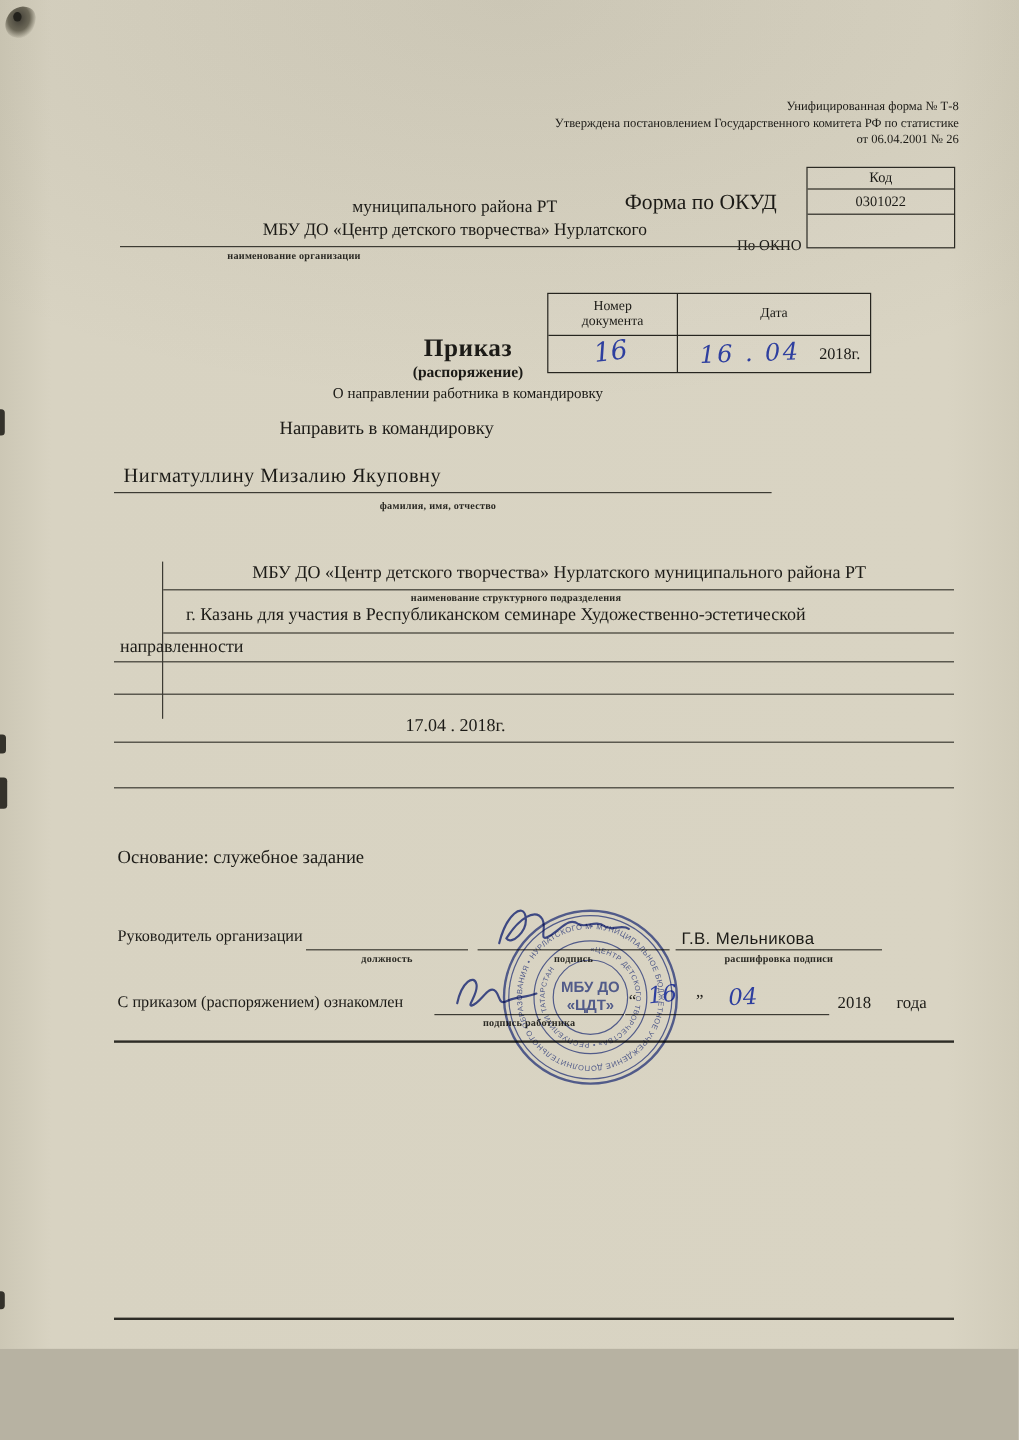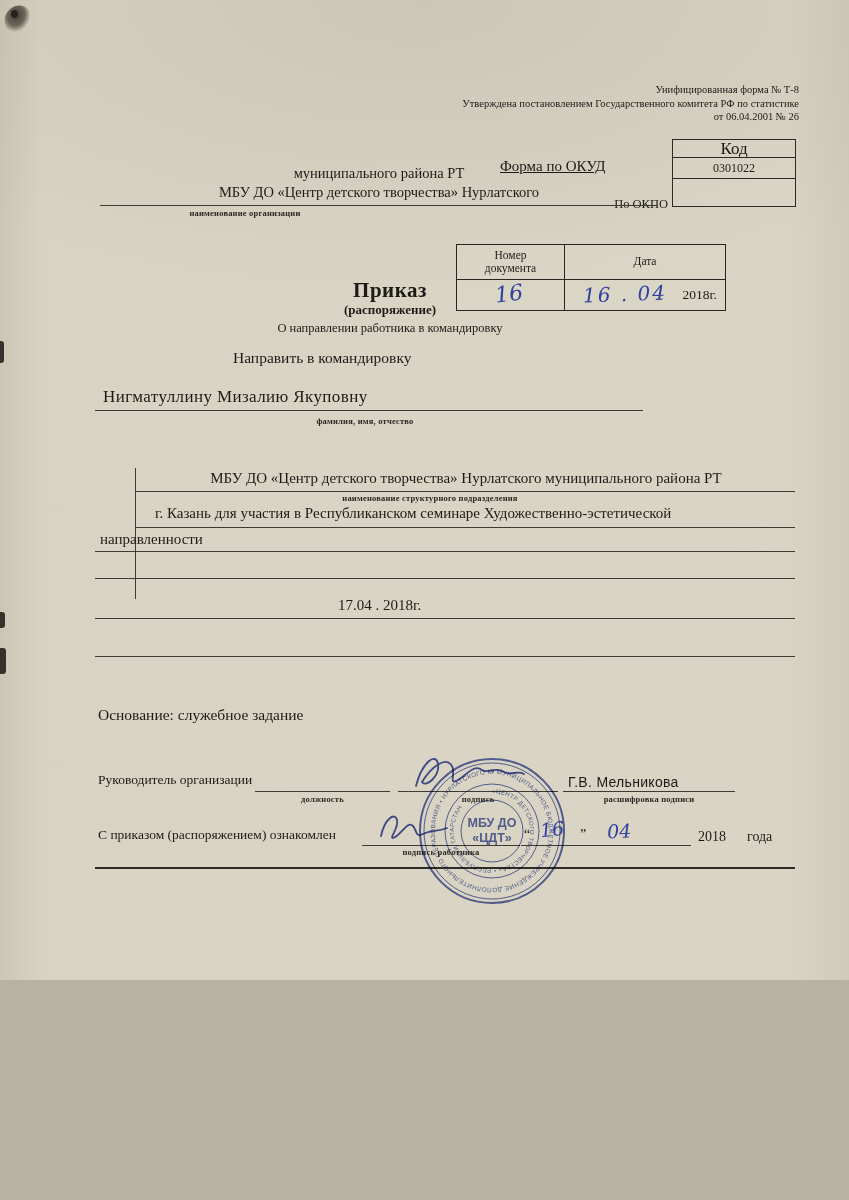--- a/index.html
+++ b/index.html
@@ -1,35 +1,35 @@
 <!DOCTYPE html>
 <html style="--ink: #2e3f9f; --stamp: #3c4da3;"><head>
 <meta charset="utf-8">
 <style>
   html,body{margin:0;padding:0;background:#b7b2a2;}
   .page{
-    position:relative;width:849px;height:980px;overflow:hidden;
+    position:relative;width:849px;height:1124px;overflow:hidden;
     font-family:"Liberation Serif",serif;color:#1c1b17;
     background:
       radial-gradient(ellipse 130% 50% at 50% 0%, rgba(110,105,88,.12), transparent 60%),
       linear-gradient(90deg,#ccc7b5 0%,#d8d3c2 5%,#d9d4c3 93%,#d0cbb9 100%),
       #d8d3c2;
   }
   .t{position:absolute;white-space:nowrap;}
   .caption{position:absolute;font-size:8.5px;font-weight:bold;text-align:center;letter-spacing:.2px;color:#2a2923;}
   .rule{position:absolute;height:0;border-bottom:1px solid #3c3b33;}
   .rule-bold{position:absolute;height:0;border-bottom:2.5px solid #2d2c26;}
   .vline{position:absolute;width:0;border-left:1px solid #3c3b33;}
   .hand{font-family:"DejaVu Serif",serif;font-style:italic;color:var(--ink,#2e3f9f);}
   
   .form-ref{position:absolute;top:83px;right:50px;text-align:right;font-size:10.5px;line-height:1.3;}
   
   .code-table{position:absolute;left:672px;top:139px;width:122px;border:1.5px solid #2b2a24;background:rgba(255,255,255,.06);}
   .code-table .cell{display:flex;align-items:center;justify-content:center;font-size:12px;}
-  .code-table .head{height:17px;font-size:17px;}
+  .code-table .head{height:17px;font-size:12px;}
   .code-table .val{height:20px;border-top:1.5px solid #2b2a24;}
   .code-table .empty{height:27px;border-top:1.5px solid #2b2a24;}
   
   .org{position:absolute;left:100px;top:164px;width:558px;text-align:center;font-size:14.5px;line-height:1.3;border-bottom:1px solid #3c3b33;padding-bottom:3px;}
   
   .doc-table{position:absolute;left:456px;top:244px;width:268px;border:1.5px solid #26251f;display:grid;grid-template-columns:108px 1fr;background:rgba(255,255,255,.05);}
   .doc-table .hcell{border-bottom:1.5px solid #26251f;min-height:32px;display:flex;align-items:center;justify-content:center;text-align:center;font-size:11.5px;line-height:1.15;padding:1px 14px;}
   .doc-table .hcell.first{border-right:1.5px solid #26251f;padding:1px 16px;}
   .doc-table .vcell{height:30px;position:relative;}
   .doc-table .vcell.first{border-right:1.5px solid #26251f;}
@@ -70,21 +70,21 @@
     <div>Унифицированная  форма №  Т-8</div>
     <div>Утверждена  постановлением Государственного комитета РФ по статистике</div>
     <div>от 06.04.2001 № 26</div>
   </div>
 
   <div class="code-table">
     <div class="cell head">Код</div>
     <div class="cell val">0301022</div>
     <div class="cell empty"></div>
   </div>
-  <div class="t" style="left:500px;top:158px;width:168px;text-align:left;font-size:15px;text-decoration:underline;">Форма по ОКУД</div>
+  <div class="t" style="left:500px;top:158px;width:168px;text-align:center;font-size:18px;">Форма по ОКУД</div>
   <div class="t" style="left:500px;top:197px;width:168px;text-align:right;font-size:12.5px;">По ОКПО</div>
 
   <div class="org">
     <div>муниципального района РТ</div>
     <div>МБУ ДО «Центр детского творчества» Нурлатского</div>
   </div>
   <div class="caption" style="left:145px;top:208px;width:200px;">наименование организации</div>
 
   <div class="doc-table">
     <div class="hcell first">Номер документа</div>

